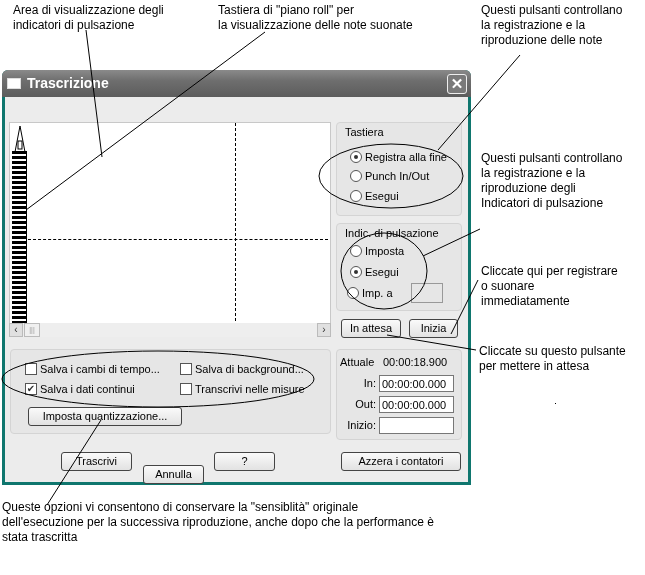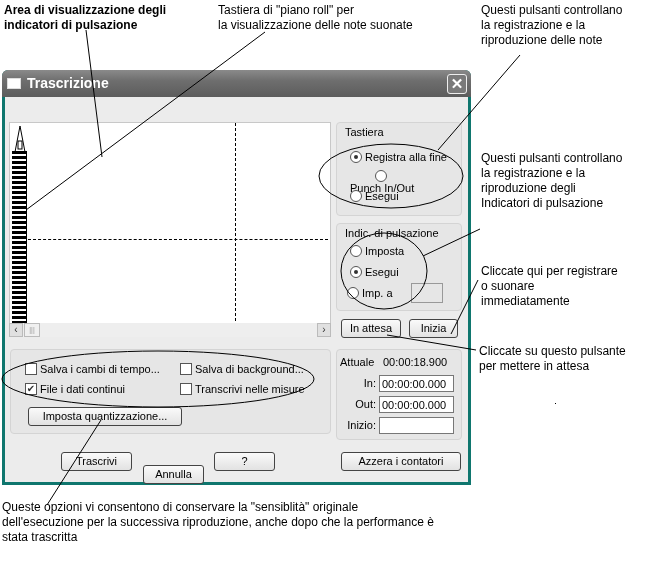--- a/index.html
+++ b/index.html
@@ -110,21 +110,21 @@
     position: absolute; height: 17px; border: 1px solid #777; background: #fff; font-size: 11px;
     line-height: 15px; padding-left: 2px; font-family: "Liberation Sans", sans-serif;
   }
   .lbl { position: absolute; font-size: 11px; }
   .right { text-align: right; }
   svg.overlay { position: absolute; left: 0; top: 0; pointer-events: none; }
 </style>
 </head>
 <body>
 
-<div class="annot" style="left:4px;top:3px;font-weight:bold;">Area di visualizzazione degli
+<div class="annot" style="left:13px;top:3px;">Area di visualizzazione degli
 indicatori di pulsazione</div>
 <div class="annot" style="left:218px;top:3px;">Tastiera di "piano roll" per
 la visualizzazione delle note suonate</div>
 <div class="annot" style="left:481px;top:3px;">Questi pulsanti controllano
 la registrazione e la
 riproduzione delle note</div>
 <div class="annot" style="left:481px;top:151px;">Questi pulsanti controllano
 la registrazione e la
 riproduzione degli
 Indicatori di pulsazione</div>
@@ -159,21 +159,21 @@
       <span class="sb-thumb">|||</span>
       <span class="sb-btn" style="right:0;"><span>›</span></span>
     </div>
 
     <div class="group" style="left:331px;top:25px;width:126px;height:94px;">
       <span class="group-label">Tastiera</span>
       <label class="radio" style="left:13px;top:28px;">
           <span class="dot on"></span>
           <span>Registra alla fine</span>
         </label>
-      <label class="radio" style="left:13px;top:47px;flex-direction:column;">
+      <label class="radio" style="left:13px;top:47px;">
           <span class="dot"></span>
           <span>Punch In/Out</span>
         </label>
       <label class="radio" style="left:13px;top:67px;">
           <span class="dot"></span>
           <span>Esegui</span>
         </label>
     </div>
 
     <div class="group" style="left:331px;top:126px;width:126px;height:88px;">
@@ -200,21 +200,21 @@
       <label class="check" style="left:14px;top:13px;">
           <span class="box"></span>
           <span>Salva i cambi di tempo...</span>
         </label>
       <label class="check" style="left:169px;top:13px;">
           <span class="box"></span>
           <span>Salva di background...</span>
         </label>
       <label class="check" style="left:14px;top:33px;">
           <span class="box"><span>✔</span></span>
-          <span>File i dati continui</span>
+          <span>Salva i dati continui</span>
         </label>
       <label class="check" style="left:169px;top:33px;">
           <span class="box"></span>
           <span>Transcrivi nelle misure</span>
         </label>
       <button class="btn" style="left:17px;top:57px;width:154px;">Imposta quantizzazione...</button>
     </div>
 
     <div class="group" style="left:331px;top:252px;width:126px;height:91px;">
       <span class="lbl" style="left:3px;top:6px;">Attuale</span>

